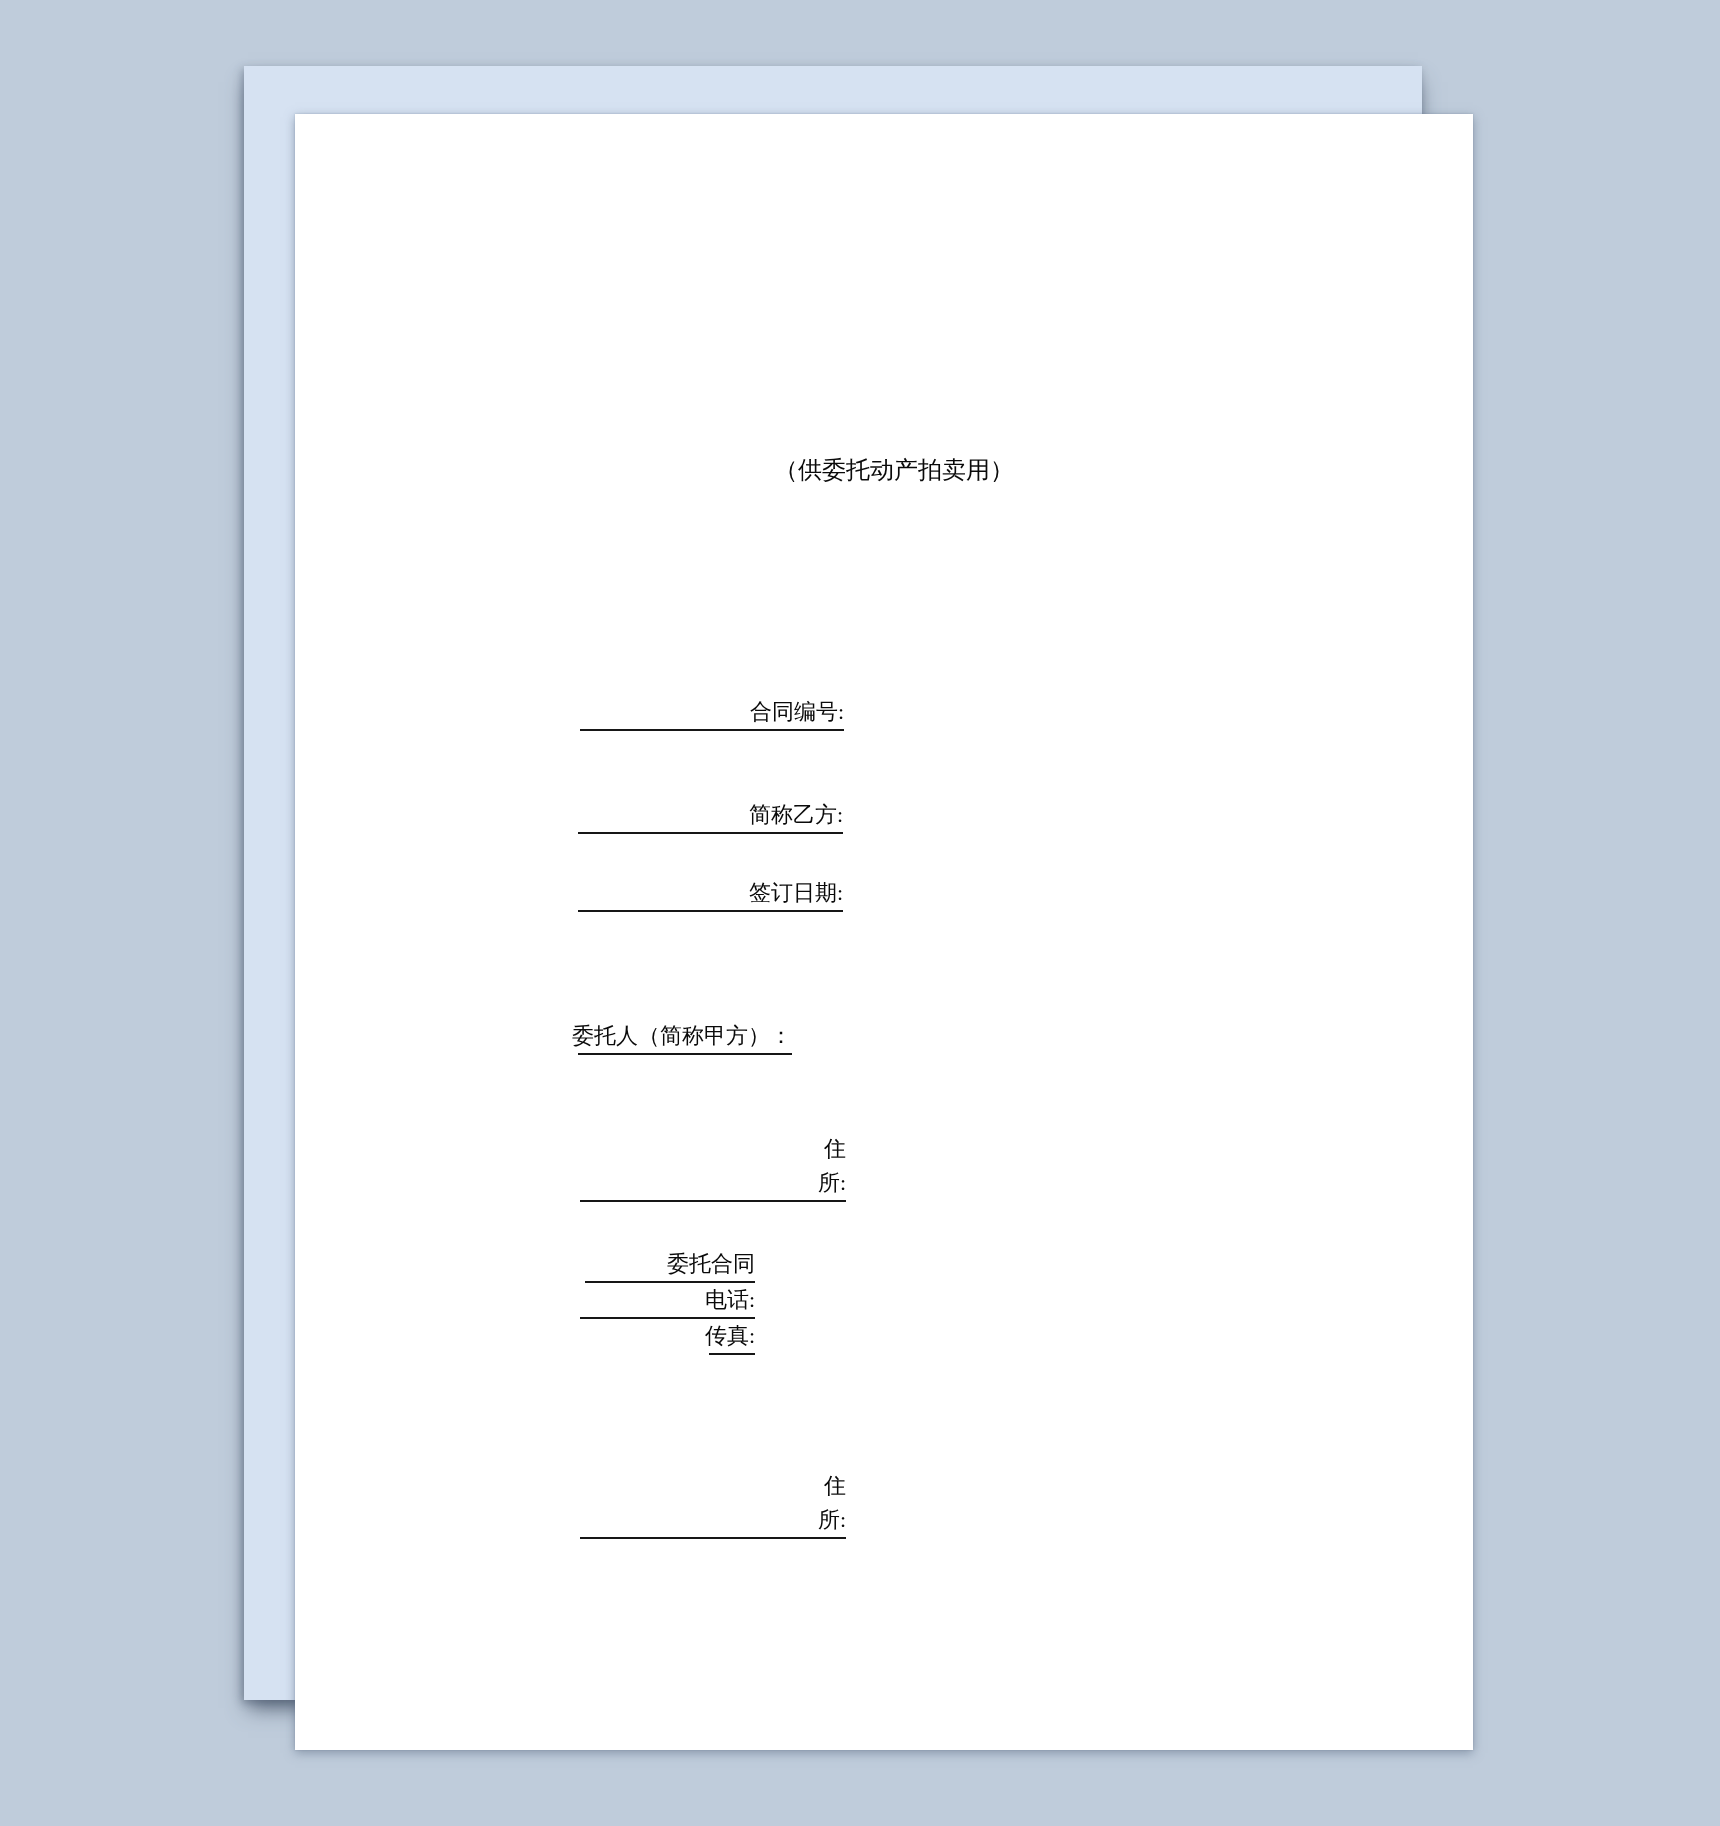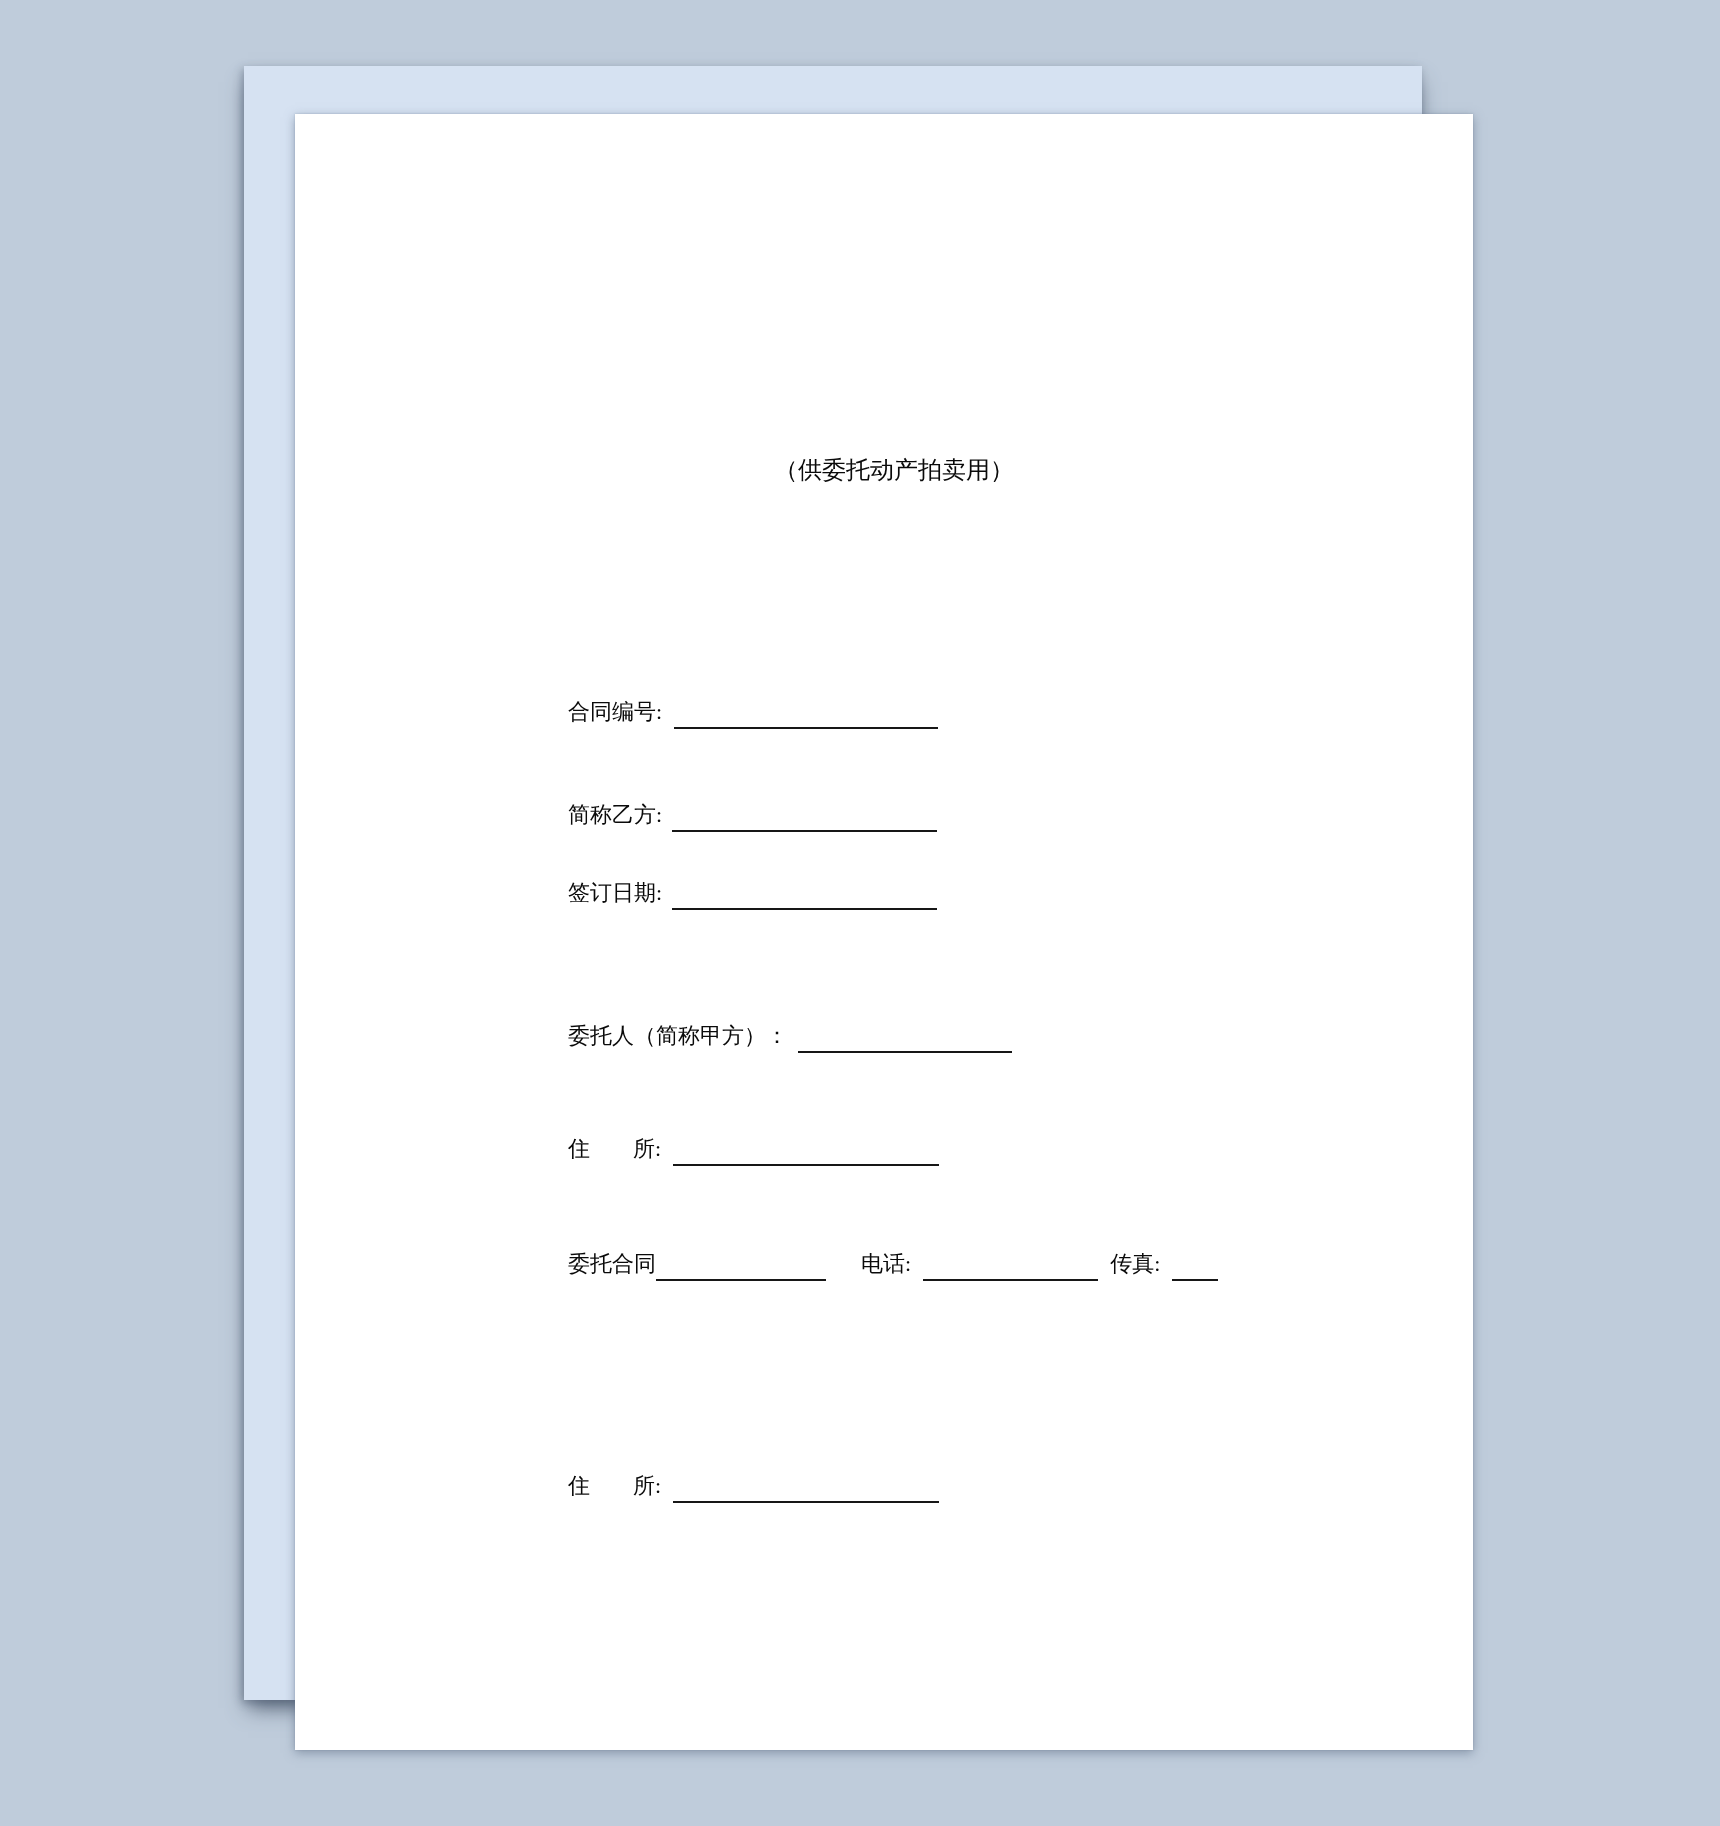--- a/index.html
+++ b/index.html
@@ -41,21 +41,21 @@
     text-align: center;
     font-size: 24px; line-height: 32px;
     color: #0a0a0a;
     padding-left: 20px;
   }
 
   .row {
     position: absolute; left: 273px;
     height: 34px; line-height: 34px;
     display: flex; align-items: flex-end;
-    font-size: 22px; white-space: nowrap;
+    font-size: 22px; white-space: nowrap; flex-direction: column;
   }
   .lbl { display: inline-block; }
   .fl {
     display: inline-block; align-self: flex-end;
     height: 0; border-bottom: 2px solid #171717;
   }
 </style>
 </head>
 <body>
 

